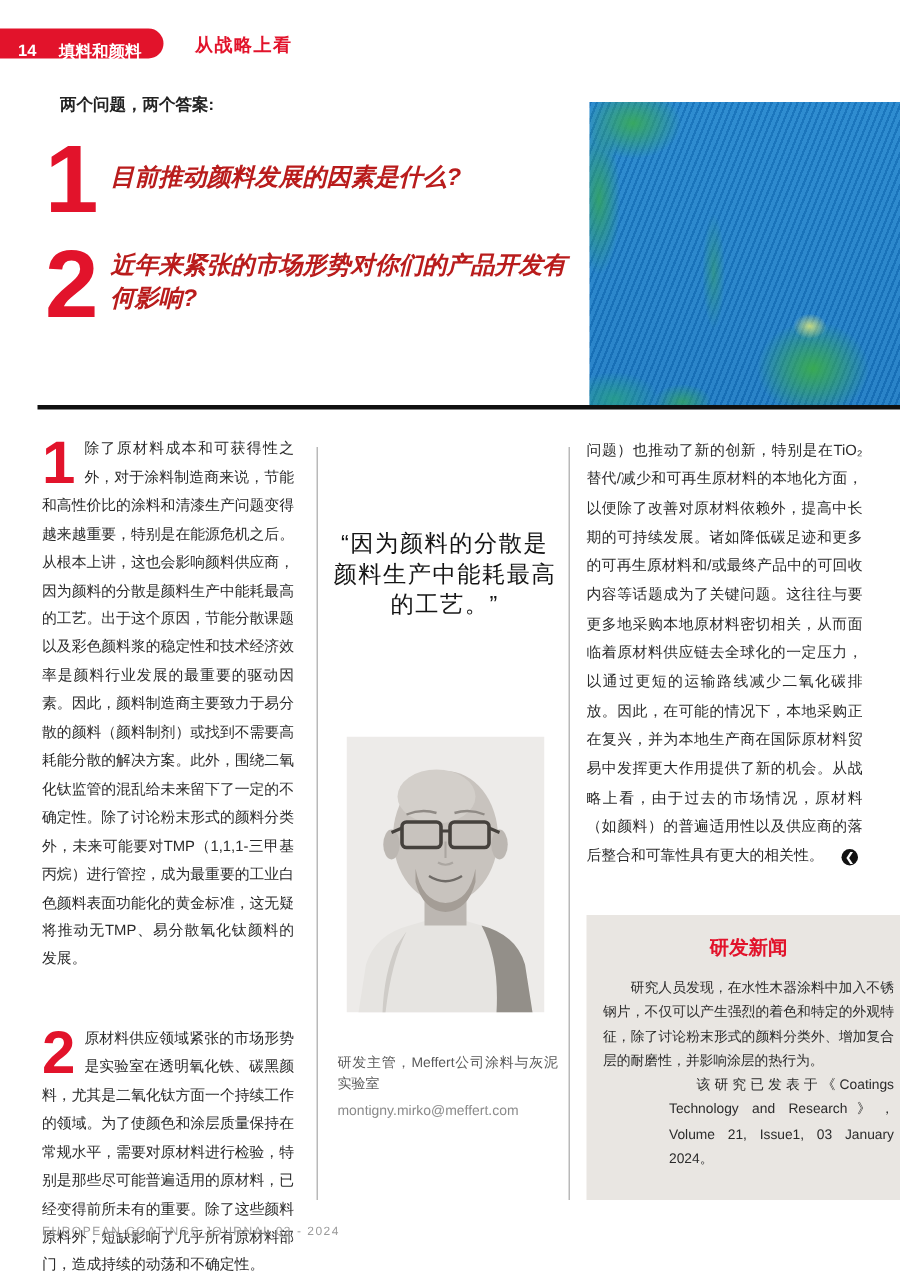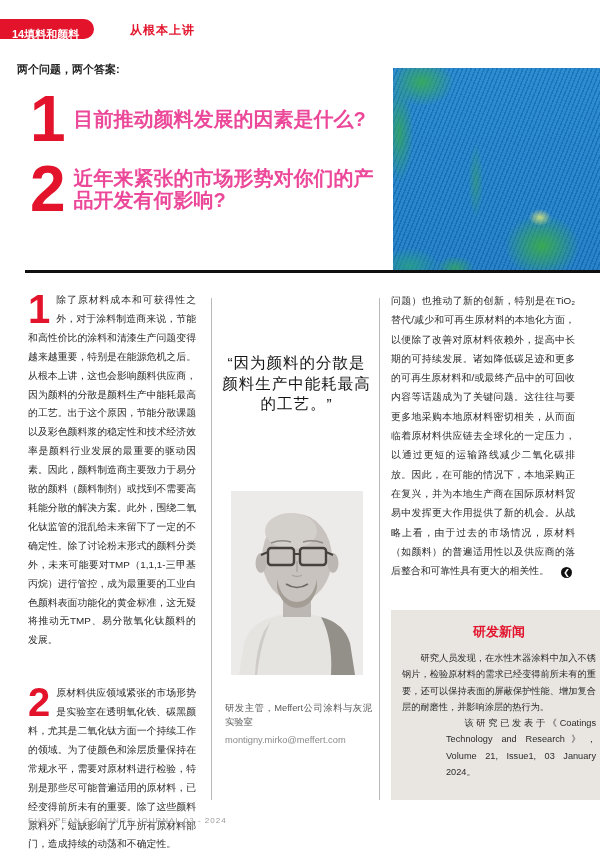--- a/index.html
+++ b/index.html
@@ -3,31 +3,31 @@
 <meta charset="utf-8">
 <style>
   * { margin:0; padding:0; box-sizing:border-box; }
   html,body { width:600px; }
   body { font-family:"Liberation Sans","DejaVu Sans",sans-serif; background:#ffffff; }
   .page { position:relative; width:600px; height:849px; background:#ffffff; overflow:hidden; }
 
   
   .pill { position:absolute; left:0; top:19px; height:20px; background:#e2132b;
           border-radius:0 10px 10px 0; display:flex; align-items:center;
-          padding:10px 15px 0 12px; color:#fff; font-weight:bold; font-size:11px; }
+          padding:10px 15px 0 12px; gap:15px; color:#fff; font-weight:bold; font-size:11px; }
   .rubric { position:absolute; left:130px; top:22px; color:#e2132b; font-weight:bold;
             font-size:12px; letter-spacing:1px; }
 
-  .intro { position:absolute; left:17px; top:62px; font-size:11px; font-weight:bold; color:#222; }
+  .intro { position:absolute; left:40px; top:62px; font-size:11px; font-weight:bold; color:#222; }
 
   .question { position:absolute; left:30px; display:flex; align-items:center; gap:8px; }
   .q1 { top:90px; width:360px; }
   .q2 { top:160px; width:362px; }
   .qnum { font-size:64px; font-weight:bold; color:#e2132b; line-height:58px; flex:0 0 auto; }
-  .qtext { font-size:20px; font-weight:bold; color:#ec4899; line-height:22px; }
+  .qtext { font-size:16px; font-weight:bold; color:#b91c1c; line-height:22px;font-style:italic; }
 
   
   .hero { position:absolute; right:0; top:68px; width:207px; height:202px;
     background:
       radial-gradient(ellipse 46px 34px at 14% 7%, rgba(57,170,92,.95), rgba(57,170,92,0) 70%),
       radial-gradient(ellipse 20px 70px at 3% 32%, rgba(52,165,95,.85), rgba(52,165,95,0) 72%),
       radial-gradient(ellipse 10px 52px at 40% 56%, rgba(55,160,100,.55), rgba(55,160,100,0) 75%),
       radial-gradient(ellipse 16px 12px at 71% 74%, rgba(235,240,120,.8), rgba(235,240,120,0) 70%),
       radial-gradient(ellipse 52px 44px at 72% 88%, rgba(58,172,78,.95), rgba(58,172,78,0) 72%),
       radial-gradient(ellipse 40px 24px at 8% 98%, rgba(40,160,135,.85), rgba(40,160,135,0) 75%),
@@ -77,21 +77,21 @@
 </style>
 </head>
 <body>
 
 <div class="page">
 
   <div class="pill">
     <span>14</span>
     <span>填料和颜料</span>
   </div>
-  <div class="rubric">从根本上讲</div>
+  <div class="rubric">从战略上看</div>
 
   <div class="intro">两个问题，两个答案:</div>
 
   <div class="question q1">
     <span class="qnum">1</span>
     <span class="qtext">目前推动颜料发展的因素是什么?</span>
   </div>
   <div class="question q2">
     <span class="qnum">2</span>
     <span class="qtext">近年来紧张的市场形势对你们的产品开发有何影响?</span>
@@ -140,19 +140,19 @@
   </div>
 
   <div class="vdiv vdiv-right"></div>
 
   <div class="col col3">
     <p><span>问题）也推动了新的创新，特别是在TiO₂替代/减少和可再生原材料的本地化方面，以便除了改善对原材料依赖外，提高中长期的可持续发展。诸如降低碳足迹和更多的可再生原材料和/或最终产品中的可回收内容等话题成为了关键问题。这往往与要更多地采购本地原材料密切相关，从而面临着原材料供应链去全球化的一定压力，以通过更短的运输路线减少二氧化碳排放。因此，在可能的情况下，本地采购正在复兴，并为本地生产商在国际原材料贸易中发挥更大作用提供了新的机会。从战略上看，由于过去的市场情况，原材料（如颜料）的普遍适用性以及供应商的落后整合和可靠性具有更大的相关性。</span><span class="endmark">❮</span></p>
   </div>
 
   <div class="newsbox">
     <div class="newsbox-header">研发新闻</div>
-    <p class="newsbox-body box-para">研究人员发现，在水性木器涂料中加入不锈钢片，检验原材料的需求已经变得前所未有的重要，还可以保持表面的屏蔽保护性能、增加复合层的耐磨性，并影响涂层的热行为。</p>
+    <p class="newsbox-body box-para">研究人员发现，在水性木器涂料中加入不锈钢片，不仅可以产生强烈的着色和特定的外观特征，除了讨论粉末形式的颜料分类外、增加复合层的耐磨性，并影响涂层的热行为。</p>
     <p class="newsbox-ref box-para">该研究已发表于《Coatings Technology and Research》，Volume 21, Issue1, 03 January 2024。</p>
   </div>
 
   <div class="footer">EUROPEAN COATINGS JOURNAL 03 - 2024</div>
 
 </div>
 
 </body></html>

